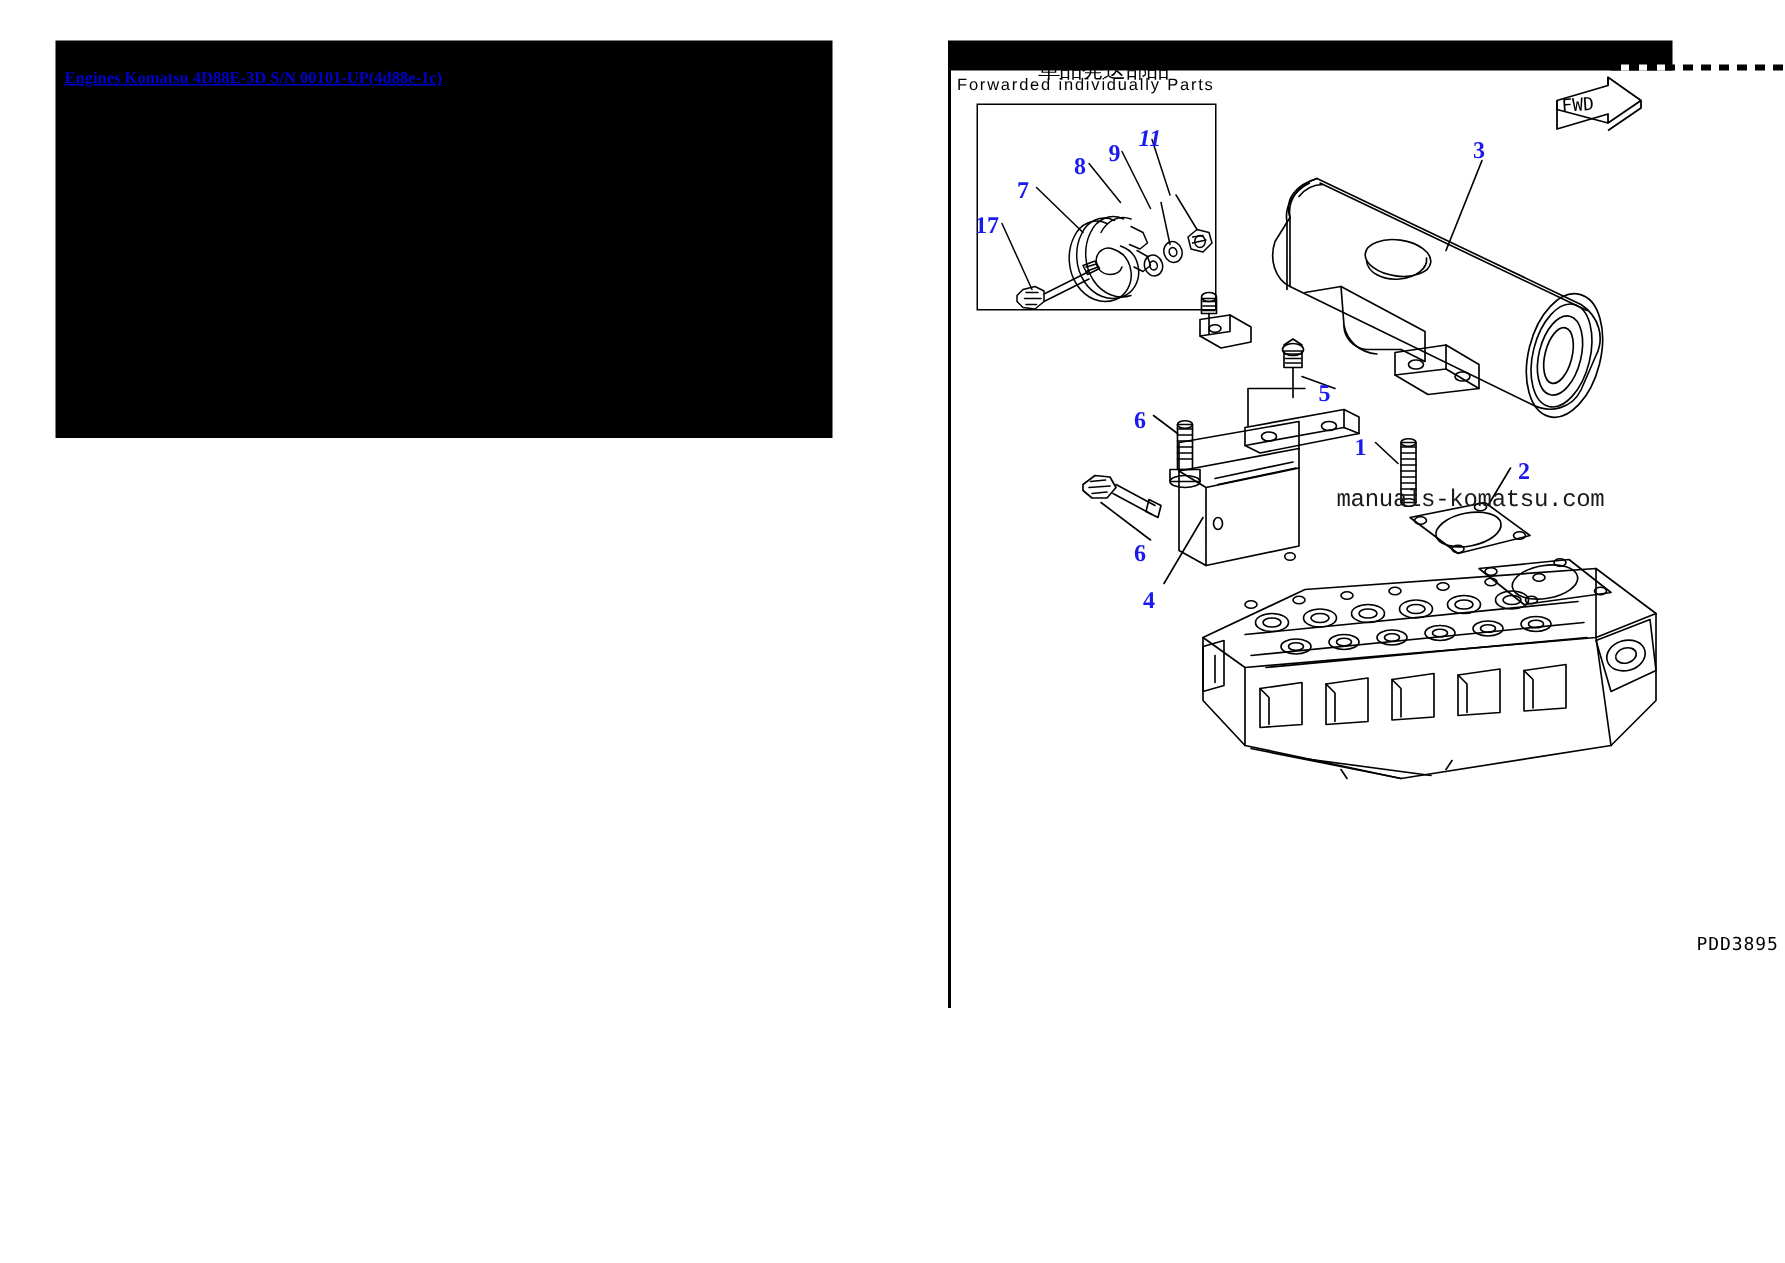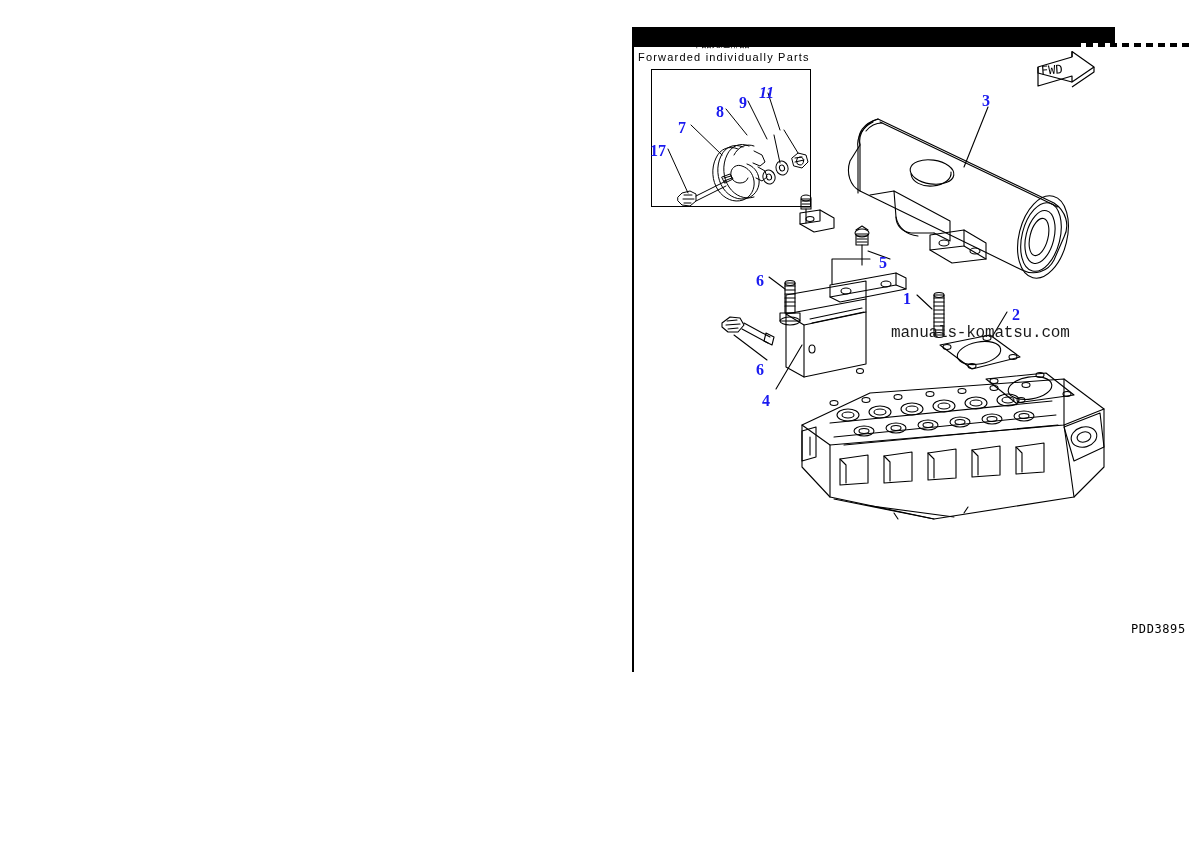--- a/index.html
+++ b/index.html
@@ -72,21 +72,21 @@
         #000000 0px, #000000 7px,
         #ffffff 7px, #ffffff 12px);
   }
 
   
   .jp-head {
     position: absolute;
     left: 58px;
     top: 10px;
     font-family: "DejaVu Sans", sans-serif;
-    font-size: 10px;
+    font-size: 15px;
     color: #000000;
     letter-spacing: -0.5px;
     white-space: nowrap;
   }
   .en-head {
     position: absolute;
     left: 4px;
     top: 24px;
     font-family: Liberation Sans, sans-serif;
     font-size: 11px;
@@ -171,20 +171,23 @@
     width: 558px;
     height: 645px;
     pointer-events: none;
   }
 </style>
 </head>
 <body>
 
 <div id="page">
 
+  <div id="left-panel">
+    <a id="left-link" href="#">Engines Komatsu 4D88E-3D S/N 00101-UP(4d88e-1c)</a>
+  </div>
 
   <div id="right-panel">
 
     <div id="top-black-bar"></div>
     <div id="top-dashes"></div>
 
     <div class="jp-head">単品発送部品</div>
     <div class="en-head">Forwarded  individually  Parts</div>
 
     <div id="inset-box"></div>

